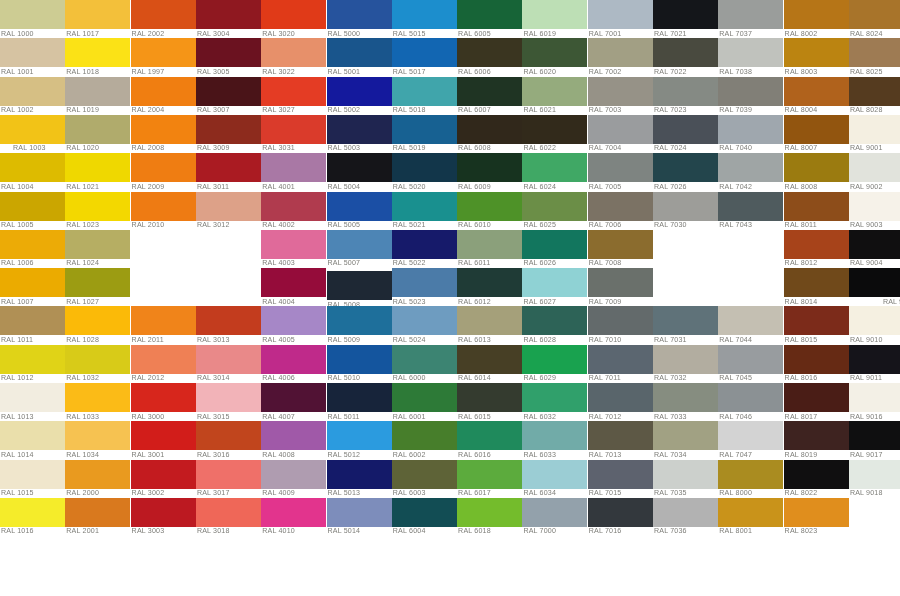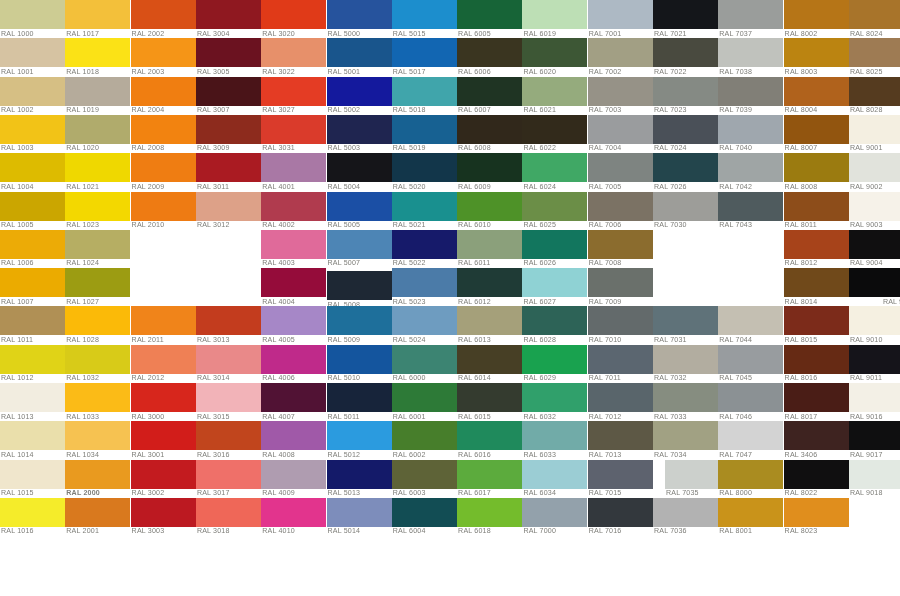--- a/index.html
+++ b/index.html
@@ -61,21 +61,21 @@
       <div class="cell" style="top: 38.3px;">
         <div class="swatch" title="RAL Classic Colour Chart" style="background: rgb(214, 195, 162);"></div>
         <div class="label" style="color: rgb(125, 125, 120);">RAL 1001</div>
       </div>
       <div class="cell" style="top: 76.6px;">
         <div class="swatch" title="RAL Classic Colour Chart" style="background: rgb(214, 191, 132);"></div>
         <div class="label" style="color: rgb(125, 125, 120);">RAL 1002</div>
       </div>
       <div class="cell" style="top: 114.9px;">
         <div class="swatch" title="RAL Classic Colour Chart" style="background: rgb(242, 195, 23);"></div>
-        <div class="label" style="color: rgb(125, 125, 120);">RAL 1003</div>
+        <div class="label" style="color: rgb(125, 125, 120); padding-left: 12px;">RAL 1003</div>
       </div>
       <div class="cell" style="top: 153.2px;">
         <div class="swatch" title="RAL Classic Colour Chart" style="background: rgb(221, 187, 0);"></div>
         <div class="label" style="color: rgb(125, 125, 120);">RAL 1004</div>
       </div>
       <div class="cell" style="top: 191.5px;">
         <div class="swatch" title="RAL Classic Colour Chart" style="background: rgb(203, 166, 0);"></div>
         <div class="label" style="color: rgb(125, 125, 120);">RAL 1005</div>
       </div>
       <div class="cell" style="top: 229.8px;">
@@ -157,37 +157,37 @@
       <div class="cell" style="top: 383px;">
         <div class="swatch" title="RAL Classic Colour Chart" style="background: rgb(251, 187, 23);"></div>
         <div class="label" style="color: rgb(125, 125, 120);">RAL 1033</div>
       </div>
       <div class="cell" style="top: 421.3px;">
         <div class="swatch" title="RAL Classic Colour Chart" style="background: rgb(246, 194, 81);"></div>
         <div class="label" style="color: rgb(125, 125, 120);">RAL 1034</div>
       </div>
       <div class="cell" style="top: 459.6px;">
         <div class="swatch" title="RAL Classic Colour Chart" style="background: rgb(233, 154, 31);"></div>
-        <div class="label" style="color: rgb(125, 125, 120); font-weight: bold;">RAL 2000</div>
+        <div class="label" style="color: rgb(125, 125, 120);">RAL 2000</div>
       </div>
       <div class="cell" style="top: 497.9px;">
         <div class="swatch" title="RAL Classic Colour Chart" style="background: rgb(217, 121, 30);"></div>
         <div class="label" style="color: rgb(125, 125, 120);">RAL 2001</div>
       </div>
       <div class="cell empty" style="top: 536.2px;"></div>
       <div class="cell empty" style="top: 574.5px;"></div>
     </div>
     <div class="col" style="left: 130.6px;">
       <div class="cell" style="top: 0px;">
         <div class="swatch" title="RAL Classic Colour Chart" style="background: rgb(217, 80, 22);"></div>
         <div class="label" style="color: rgb(125, 125, 120);">RAL 2002</div>
       </div>
       <div class="cell" style="top: 38.3px;">
         <div class="swatch" title="RAL Classic Colour Chart" style="background: rgb(245, 149, 23);"></div>
-        <div class="label" style="color: rgb(125, 125, 120);">RAL 2003</div>
+        <div class="label" style="color: rgb(125, 125, 120);">RAL 1997</div>
       </div>
       <div class="cell" style="top: 76.6px;">
         <div class="swatch" title="RAL Classic Colour Chart" style="background: rgb(240, 126, 17);"></div>
         <div class="label" style="color: rgb(125, 125, 120);">RAL 2004</div>
       </div>
       <div class="cell" style="top: 114.9px;">
         <div class="swatch" title="RAL Classic Colour Chart" style="background: rgb(242, 131, 16);"></div>
         <div class="label" style="color: rgb(125, 125, 120);">RAL 2008</div>
       </div>
       <div class="cell" style="top: 153.2px;">
@@ -677,21 +677,21 @@
         <div class="label" style="color: rgb(125, 125, 120);">RAL 7032</div>
       </div>
       <div class="cell" style="top: 383px;">
         <div class="swatch" title="RAL Classic Colour Chart" style="background: rgb(134, 141, 128);"></div>
         <div class="label" style="color: rgb(125, 125, 120);">RAL 7033</div>
       </div>
       <div class="cell" style="top: 421.3px;">
         <div class="swatch" title="RAL Classic Colour Chart" style="background: rgb(161, 161, 131);"></div>
         <div class="label" style="color: rgb(125, 125, 120);">RAL 7034</div>
       </div>
-      <div class="cell" style="top: 459.6px; margin-left: 12px;">
+      <div class="cell" style="top: 459.6px;">
         <div class="swatch" title="RAL Classic Colour Chart" style="background: rgb(204, 208, 204);"></div>
         <div class="label" style="color: rgb(125, 125, 120);">RAL 7035</div>
       </div>
       <div class="cell" style="top: 497.9px;">
         <div class="swatch" title="RAL Classic Colour Chart" style="background: rgb(178, 178, 178);"></div>
         <div class="label" style="color: rgb(125, 125, 120);">RAL 7036</div>
       </div>
       <div class="cell empty" style="top: 536.2px;"></div>
       <div class="cell empty" style="top: 574.5px;"></div>
     </div>
@@ -789,21 +789,21 @@
       <div class="cell" style="top: 344.7px;">
         <div class="swatch" title="RAL Classic Colour Chart" style="background: rgb(102, 42, 20);"></div>
         <div class="label" style="color: rgb(125, 125, 120);">RAL 8016</div>
       </div>
       <div class="cell" style="top: 383px;">
         <div class="swatch" title="RAL Classic Colour Chart" style="background: rgb(74, 29, 22);"></div>
         <div class="label" style="color: rgb(125, 125, 120);">RAL 8017</div>
       </div>
       <div class="cell" style="top: 421.3px;">
         <div class="swatch" title="RAL Classic Colour Chart" style="background: rgb(62, 35, 32);"></div>
-        <div class="label" style="color: rgb(125, 125, 120);">RAL 3406</div>
+        <div class="label" style="color: rgb(125, 125, 120);">RAL 8019</div>
       </div>
       <div class="cell" style="top: 459.6px;">
         <div class="swatch" title="RAL Classic Colour Chart" style="background: rgb(16, 15, 16);"></div>
         <div class="label" style="color: rgb(125, 125, 120);">RAL 8022</div>
       </div>
       <div class="cell" style="top: 497.9px;">
         <div class="swatch" title="RAL Classic Colour Chart" style="background: rgb(224, 142, 29);"></div>
         <div class="label" style="color: rgb(125, 125, 120);">RAL 8023</div>
       </div>
       <div class="cell empty" style="top: 536.2px;"></div>

